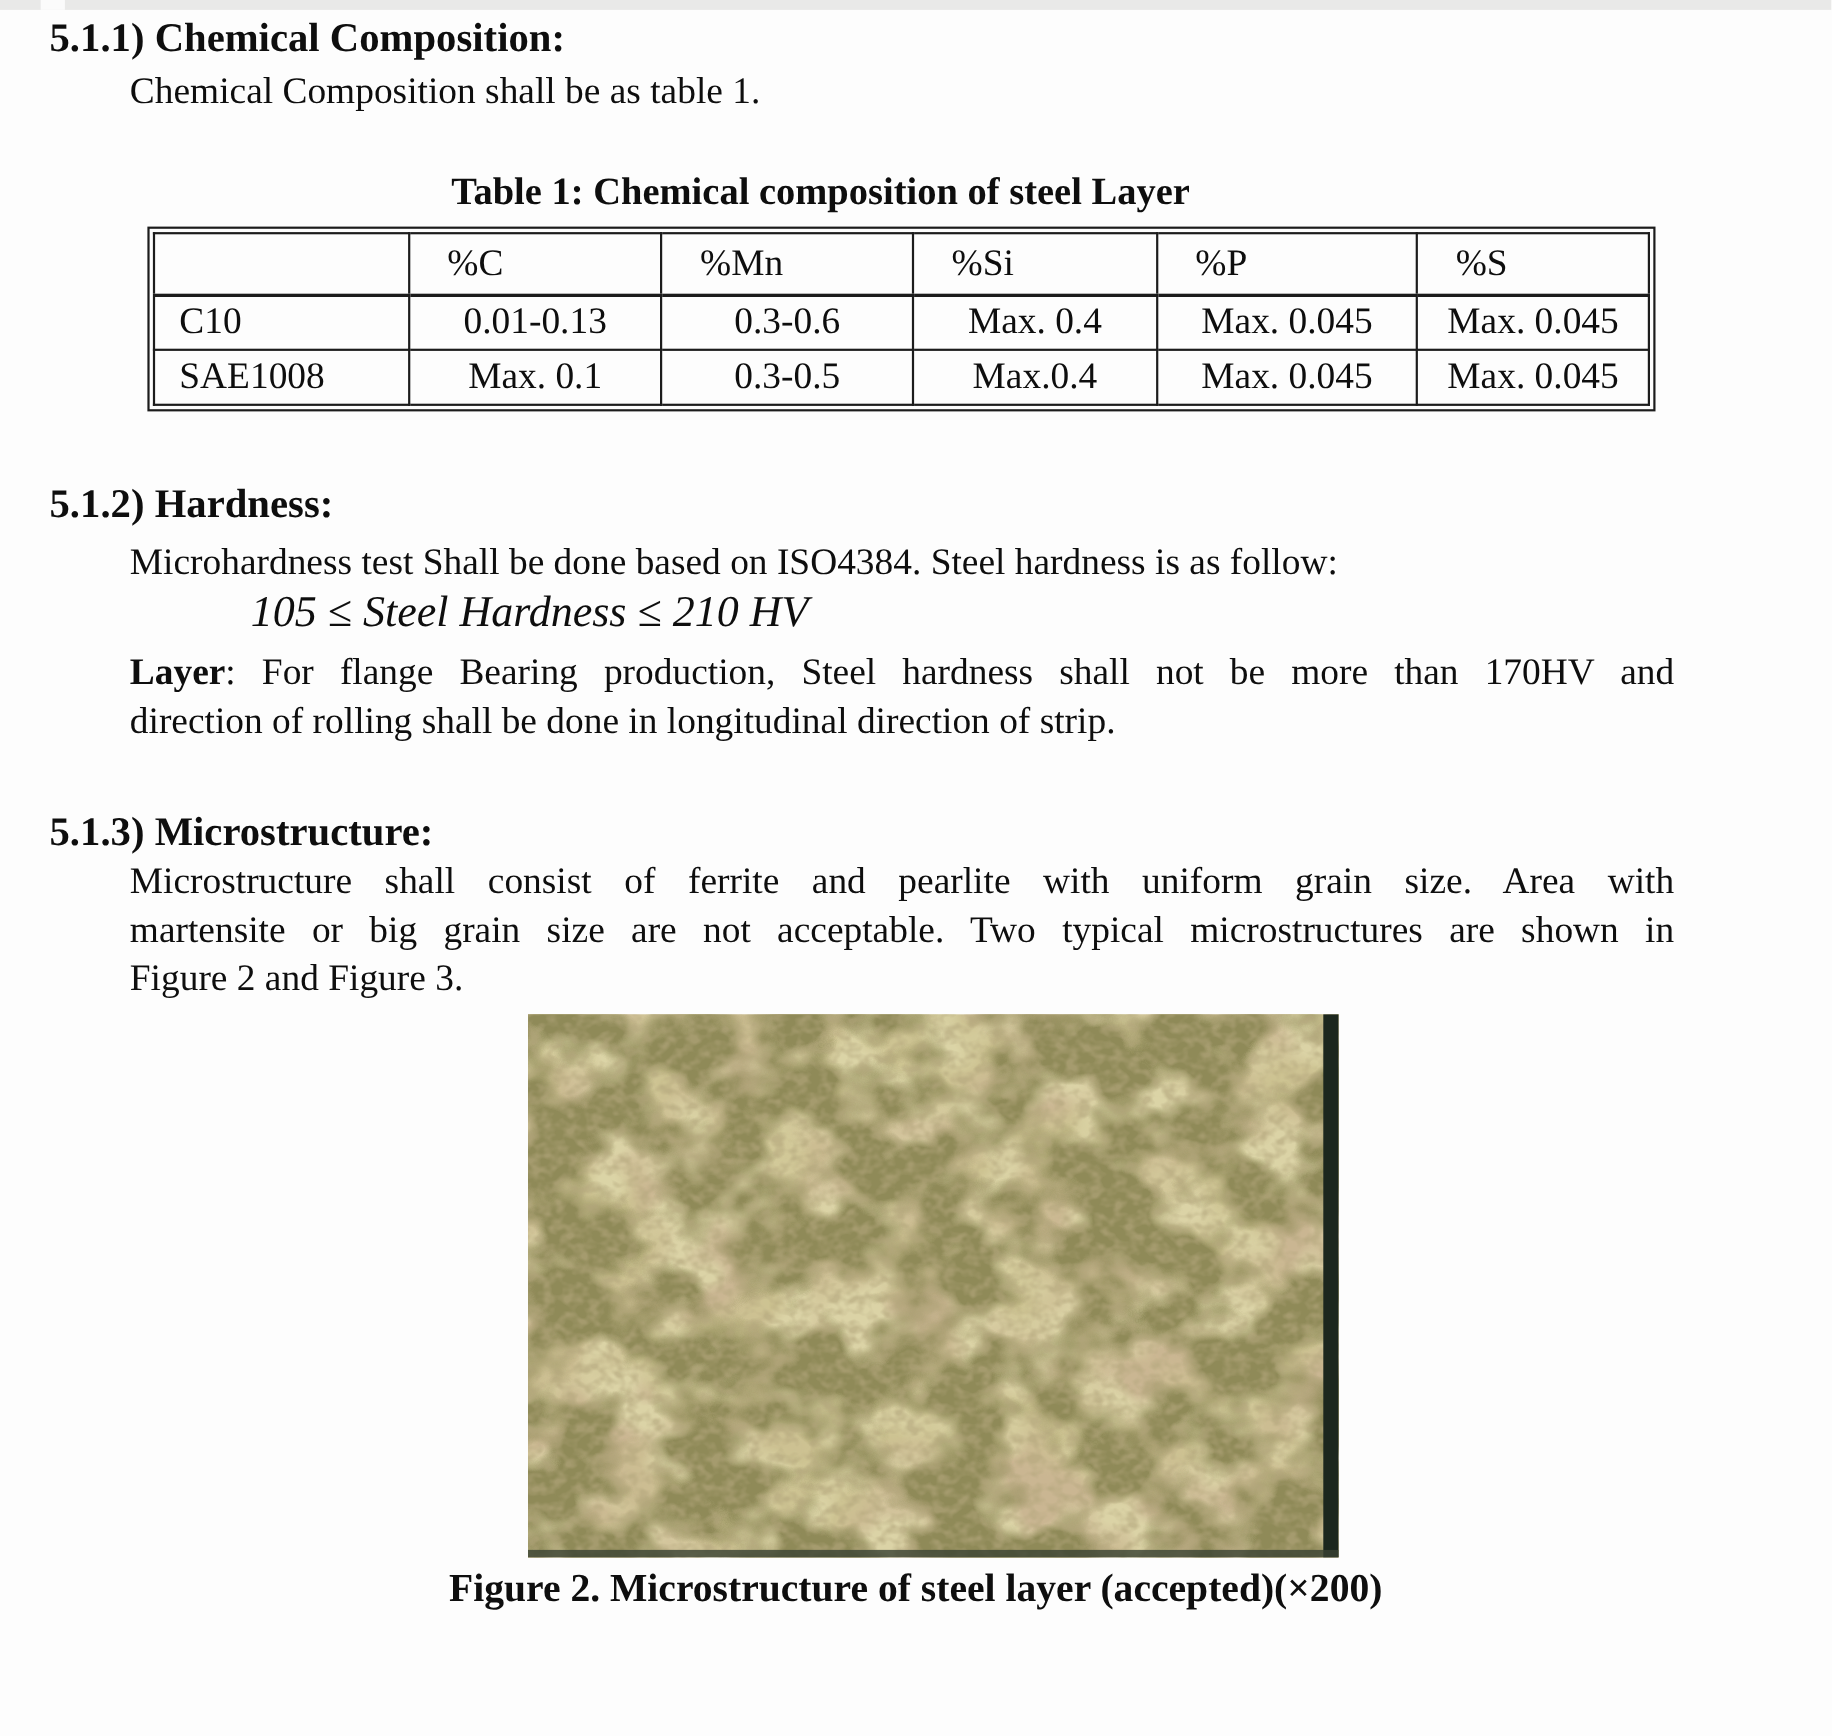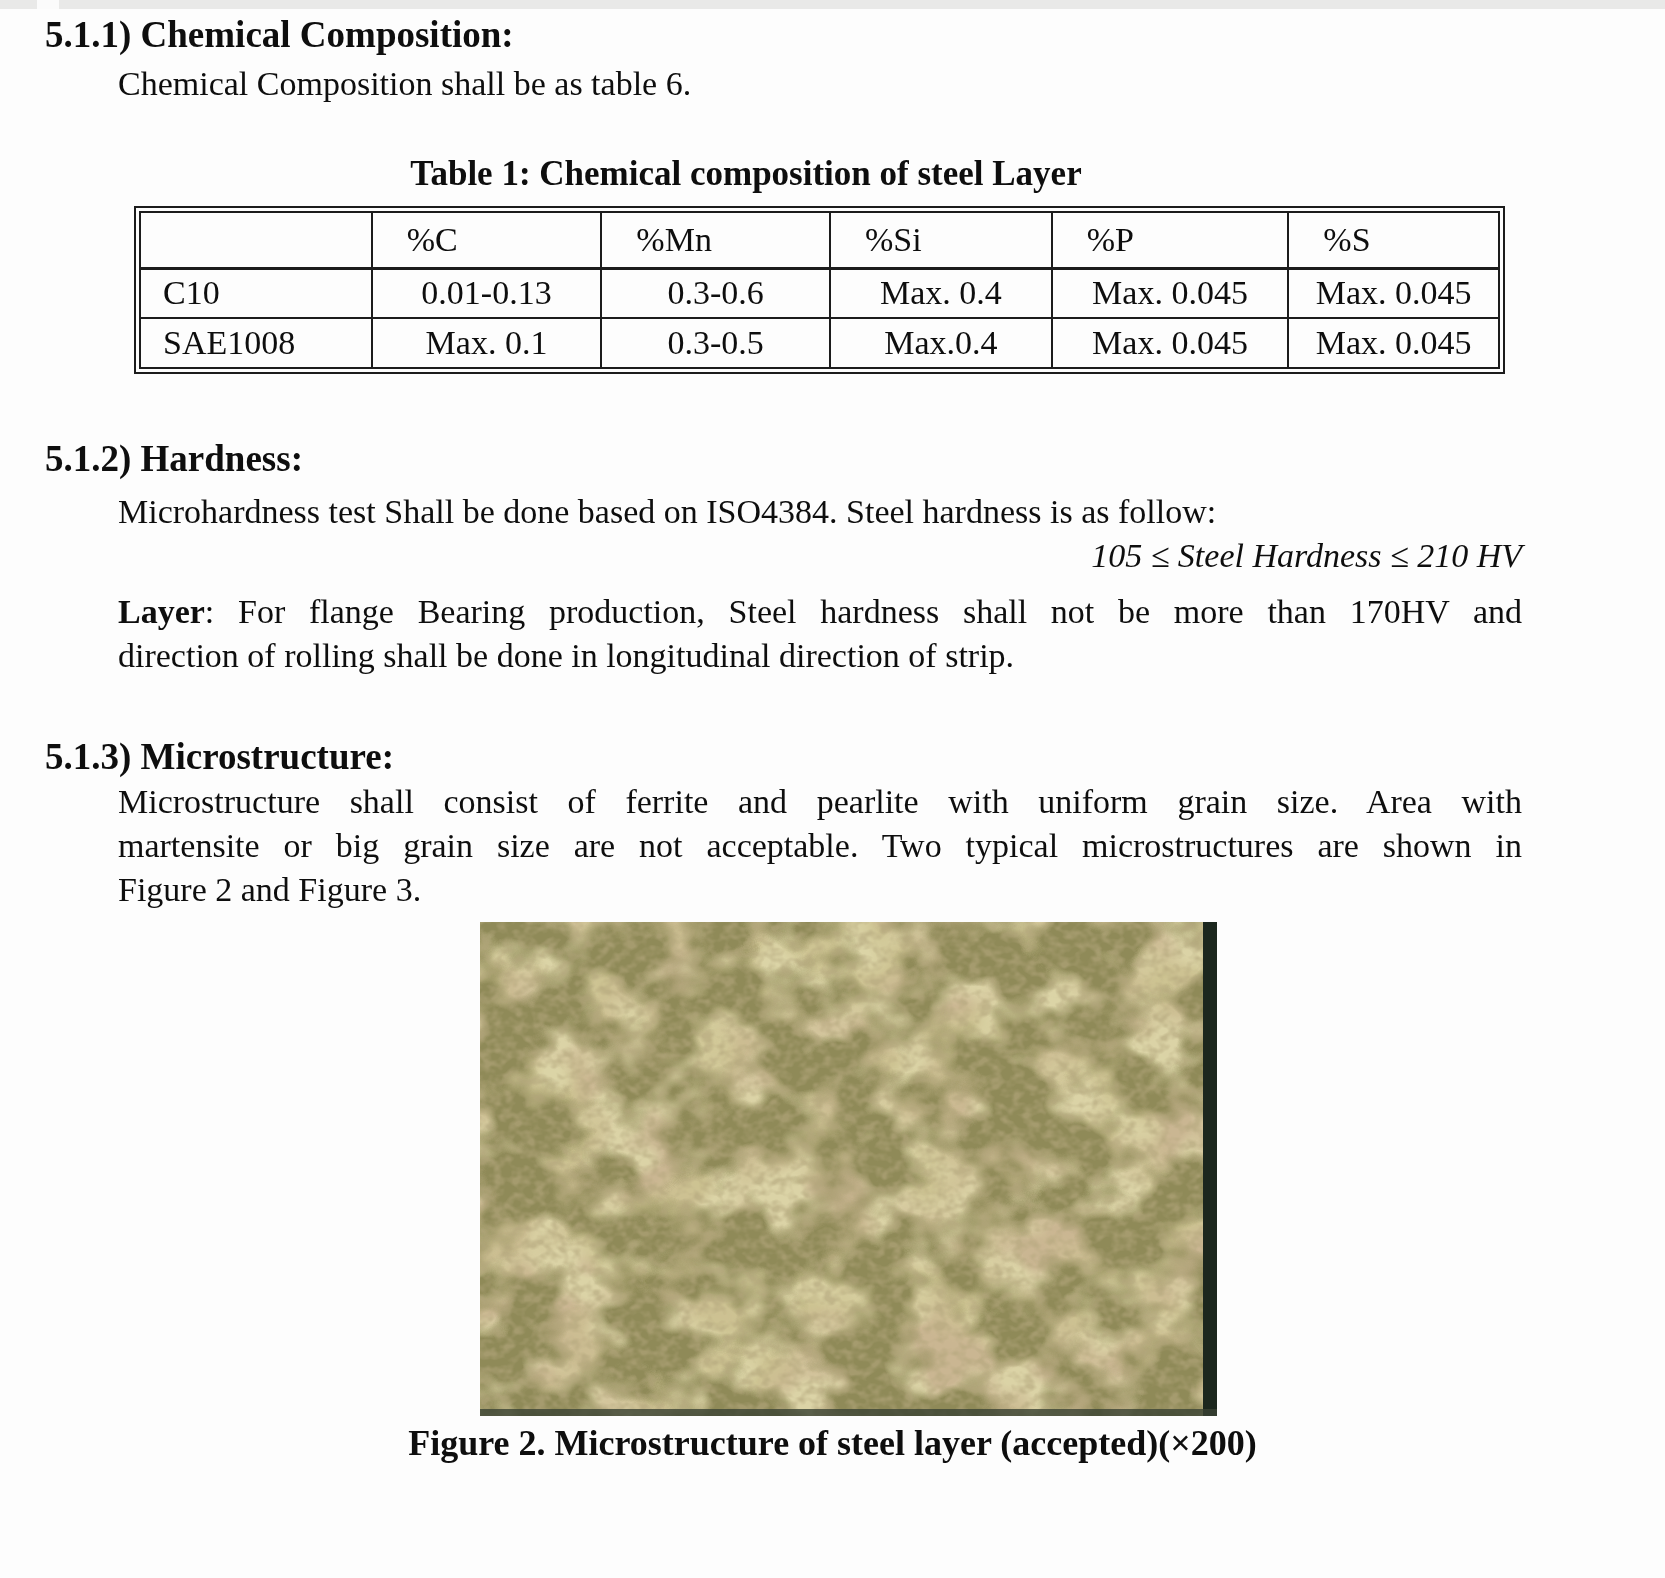--- a/index.html
+++ b/index.html
@@ -24,37 +24,37 @@
   .tbl-wrap { margin-top:10px; margin-left:134px; width:1371px; border:2px solid #1c1c1c; padding:3px; background:#fdfdfd; }
   table { border-collapse:collapse; table-layout:fixed; width:100%; }
   td,th { border:2px solid #1c1c1c; font-size:34px; font-weight:normal; overflow:visible; white-space:nowrap; }
   thead th { height:56px; text-align:left; padding-left:34px; border-bottom:3px solid #1c1c1c; }
   tbody td { height:50px; text-align:center; }
   tbody td.rowlabel { text-align:left; padding-left:22px; }
   col.c0{width:231px;} col.c1{width:229px;} col.c2{width:228px;} col.c3{width:221px;} col.c4{width:236px;} col.c5{width:210px;}
 
   .h2 { margin-top:62px; }
   .p2 { margin-top:8px; }
-  .formula { font-style:italic; font-size:34px; line-height:44px; text-align:right; width:1404px; margin-left:118px; padding-left:110px; }
+  .formula { font-style:italic; font-size:40px; line-height:44px; text-align:left; width:1404px; margin-left:118px; padding-left:110px; }
   .note-line1 { margin-top:12px; text-align:justify; text-align-last:justify; }
   .note-bold { font-weight:bold; }
   .h3 { margin-top:56px; }
   .just { text-align:justify; text-align-last:justify; }
 
   .photo { margin-top:10px; margin-left:480px; width:737px; height:494px; display:block; }
   .fig-caption { font-weight:bold; font-size:36px; line-height:46px; text-align:center; width:1665px; margin-top:4px; }
 </style>
 </head>
 <body>
 
 <div class="top-bar"></div>
 <div class="top-bar-notch"></div>
 
 <div class="h-num h1">5.1.1) Chemical Composition:</div>
-<div class="body-line p1">Chemical Composition shall be as table 6.</div>
+<div class="body-line p1">Chemical Composition shall be as table 1.</div>
 
 <div class="tbl-caption">Table 1: Chemical composition of steel Layer</div>
 
 <div class="tbl-wrap">
   <table>
     <colgroup>
       <col class="c0">
         <col class="c1">
         <col class="c2">
         <col class="c3">

